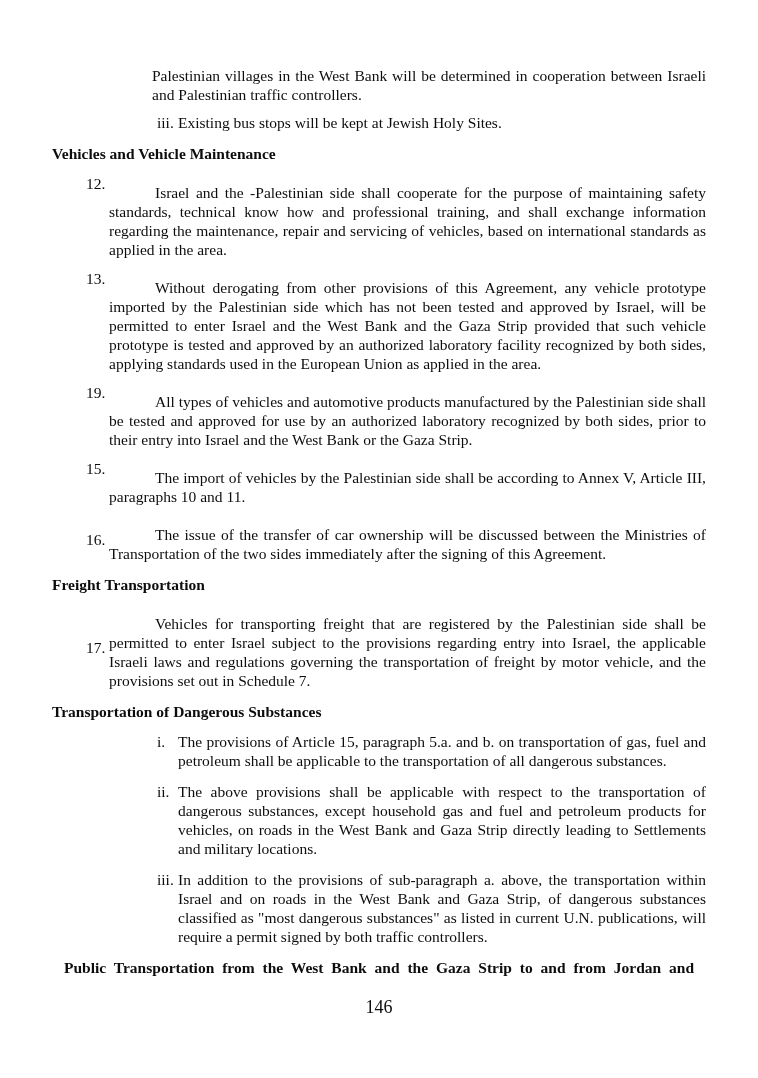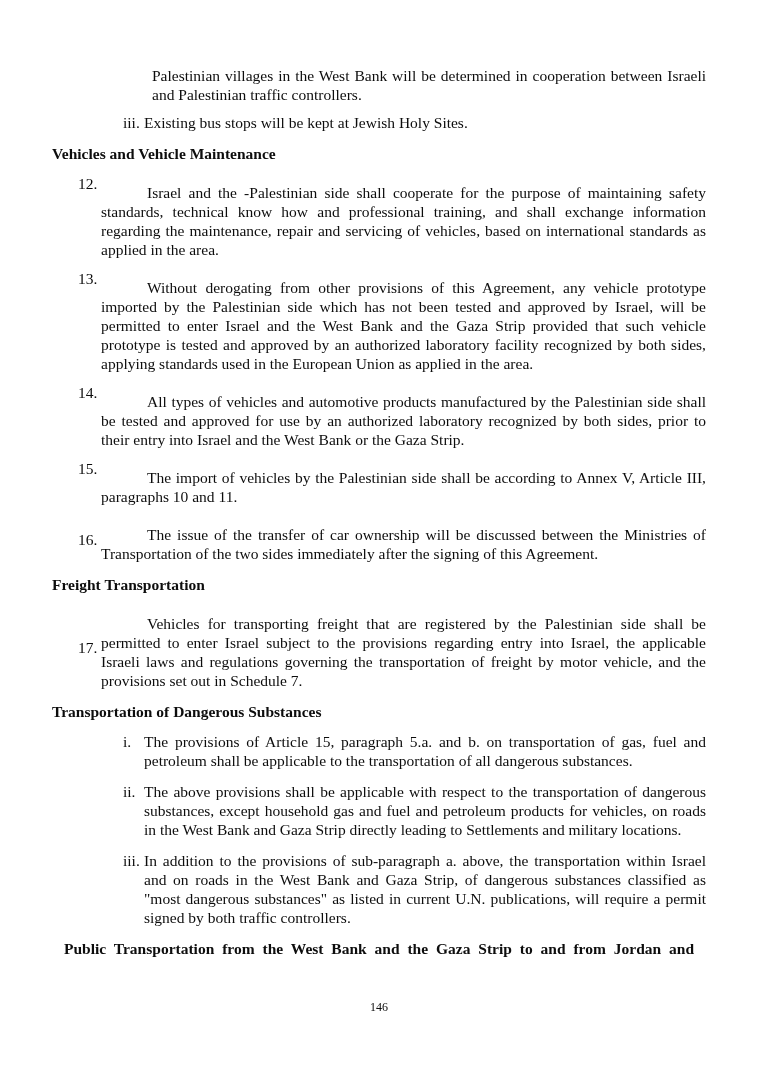--- a/index.html
+++ b/index.html
@@ -27,21 +27,21 @@
   
   .cont-para {
     margin-left: 100px;
     margin-bottom: 9px;
     text-align: justify;
   }
 
   
   .roman-item {
     display: flex;
-    margin-left: 71px;
+    margin-left: 105px;
     margin-bottom: 12px;
   }
   .roman-item .rmarker {
     flex: 0 0 21px;
     text-align: left;
   }
   .roman-item .rtext {
     flex: 1;
     text-align: justify;
   }
@@ -52,21 +52,21 @@
     margin: 0 0 11px 0;
   }
 
   
   .num-item {
     display: flex;
     margin-bottom: 10px;
   }
   .num-item .nmarker {
     flex: 0 0 23px;
-    margin-left: 26px;
+    margin-left: 34px;
     text-align: left;
   }
   .num-item .ntext {
     flex: 1;
     text-align: justify;
     text-indent: 46px;
     margin-top: 9px;
   }
   .mb12 { margin-bottom: 12px; align-items: center; }
 
@@ -77,21 +77,21 @@
     text-align: justify;
     text-align-last: justify;
   }
 
   .page-number {
     position: absolute;
     top: 998px;
     left: 0;
     right: 0;
     text-align: center;
-    font-size: 12px;
+    font-size: 18px;
   }
 </style>
 </head>
 <body>
 
 <div class="page">
 
   <p class="block cont-para">Palestinian villages in the West Bank will be determined in cooperation between Israeli and Palestinian traffic controllers.</p>
 
   <div class="roman-item">
@@ -105,21 +105,21 @@
     <span class="nmarker">12.</span>
     <span class="ntext">Israel and the -Palestinian side shall cooperate for the purpose of maintaining safety standards, technical know how and professional training, and shall exchange information regarding the maintenance, repair and servicing of vehicles, based on international standards as applied in the area.</span>
   </div>
 
   <div class="num-item">
     <span class="nmarker">13.</span>
     <span class="ntext">Without derogating from other provisions of this Agreement, any vehicle prototype imported by the Palestinian side which has not been tested and approved by Israel, will be permitted to enter Israel and the West Bank and the Gaza Strip provided that such vehicle prototype is tested and approved by an authorized laboratory facility recognized by both sides, applying standards used in the European Union as applied in the area.</span>
   </div>
 
   <div class="num-item">
-    <span class="nmarker">14.</span>
+    <span class="nmarker">19.</span>
     <span class="ntext">All types of vehicles and automotive products manufactured by the Palestinian side shall be tested and approved for use by an authorized laboratory recognized by both sides, prior to their entry into Israel and the West Bank or the Gaza Strip.</span>
   </div>
 
   <div class="num-item">
     <span class="nmarker">15.</span>
     <span class="ntext">The import of vehicles by the Palestinian side shall be according to Annex V, Article III, paragraphs 10 and 11.</span>
   </div>
 
   <div class="num-item mb12">
     <span class="nmarker">16.</span>

